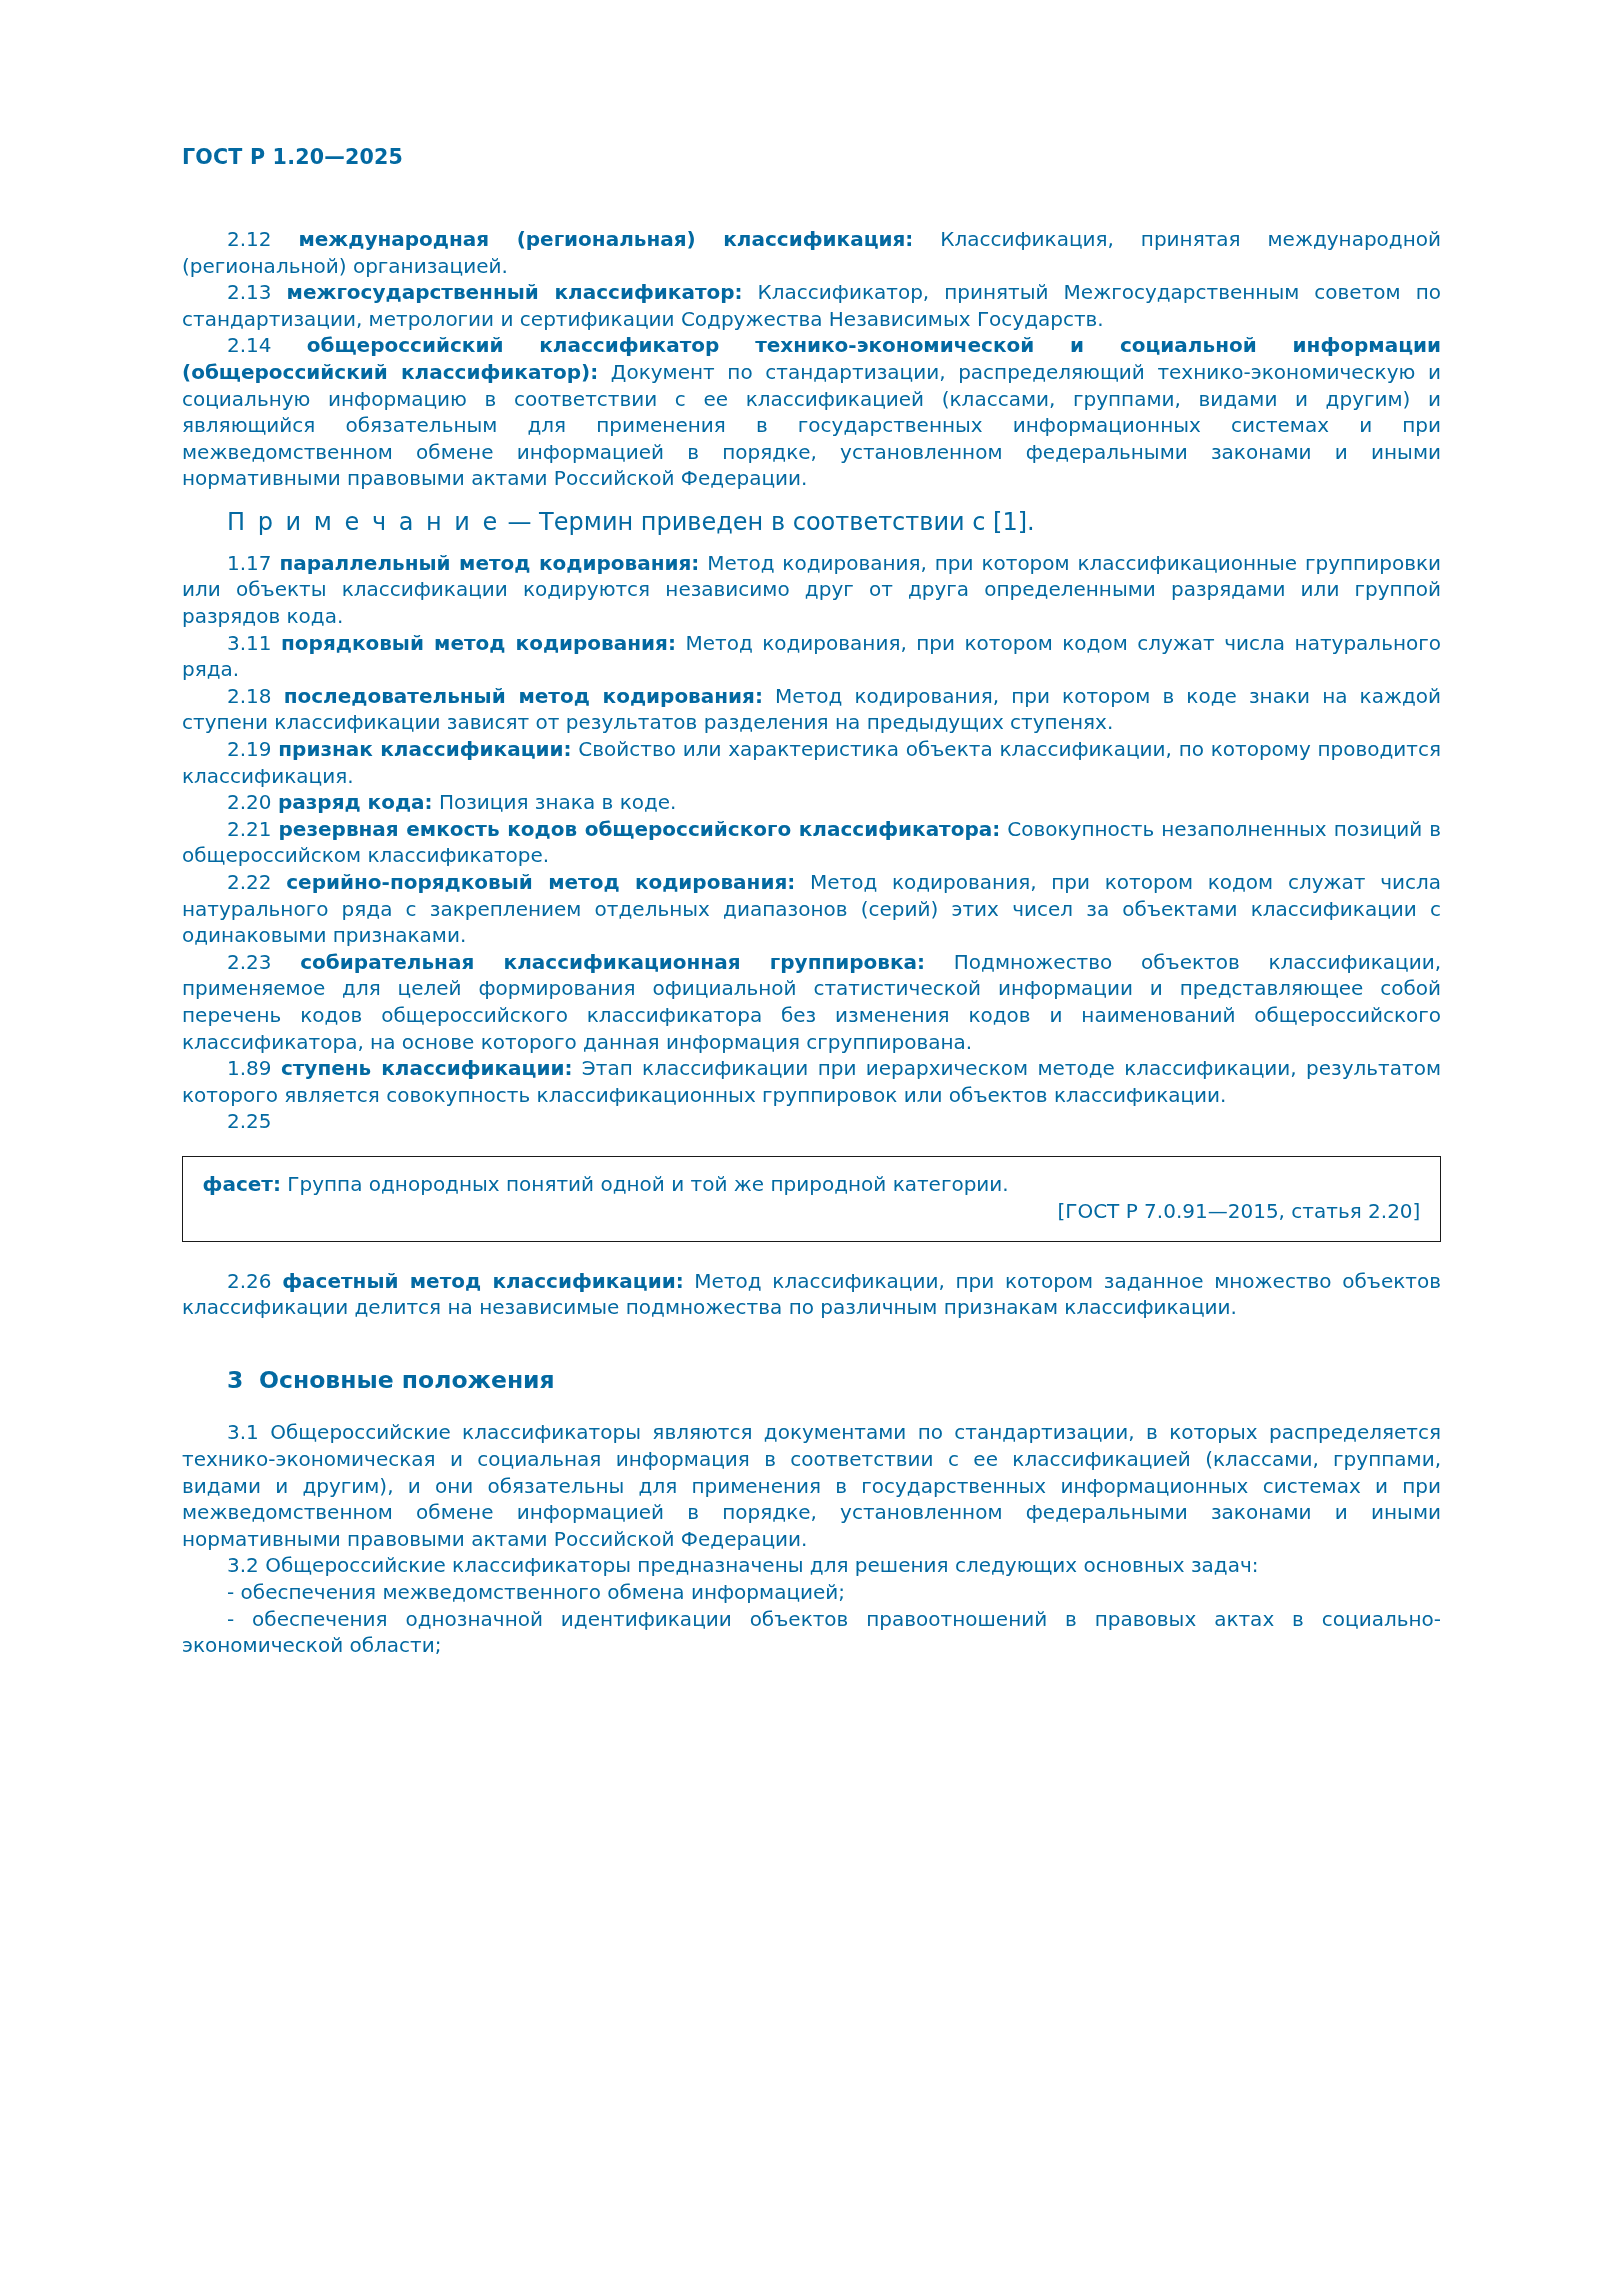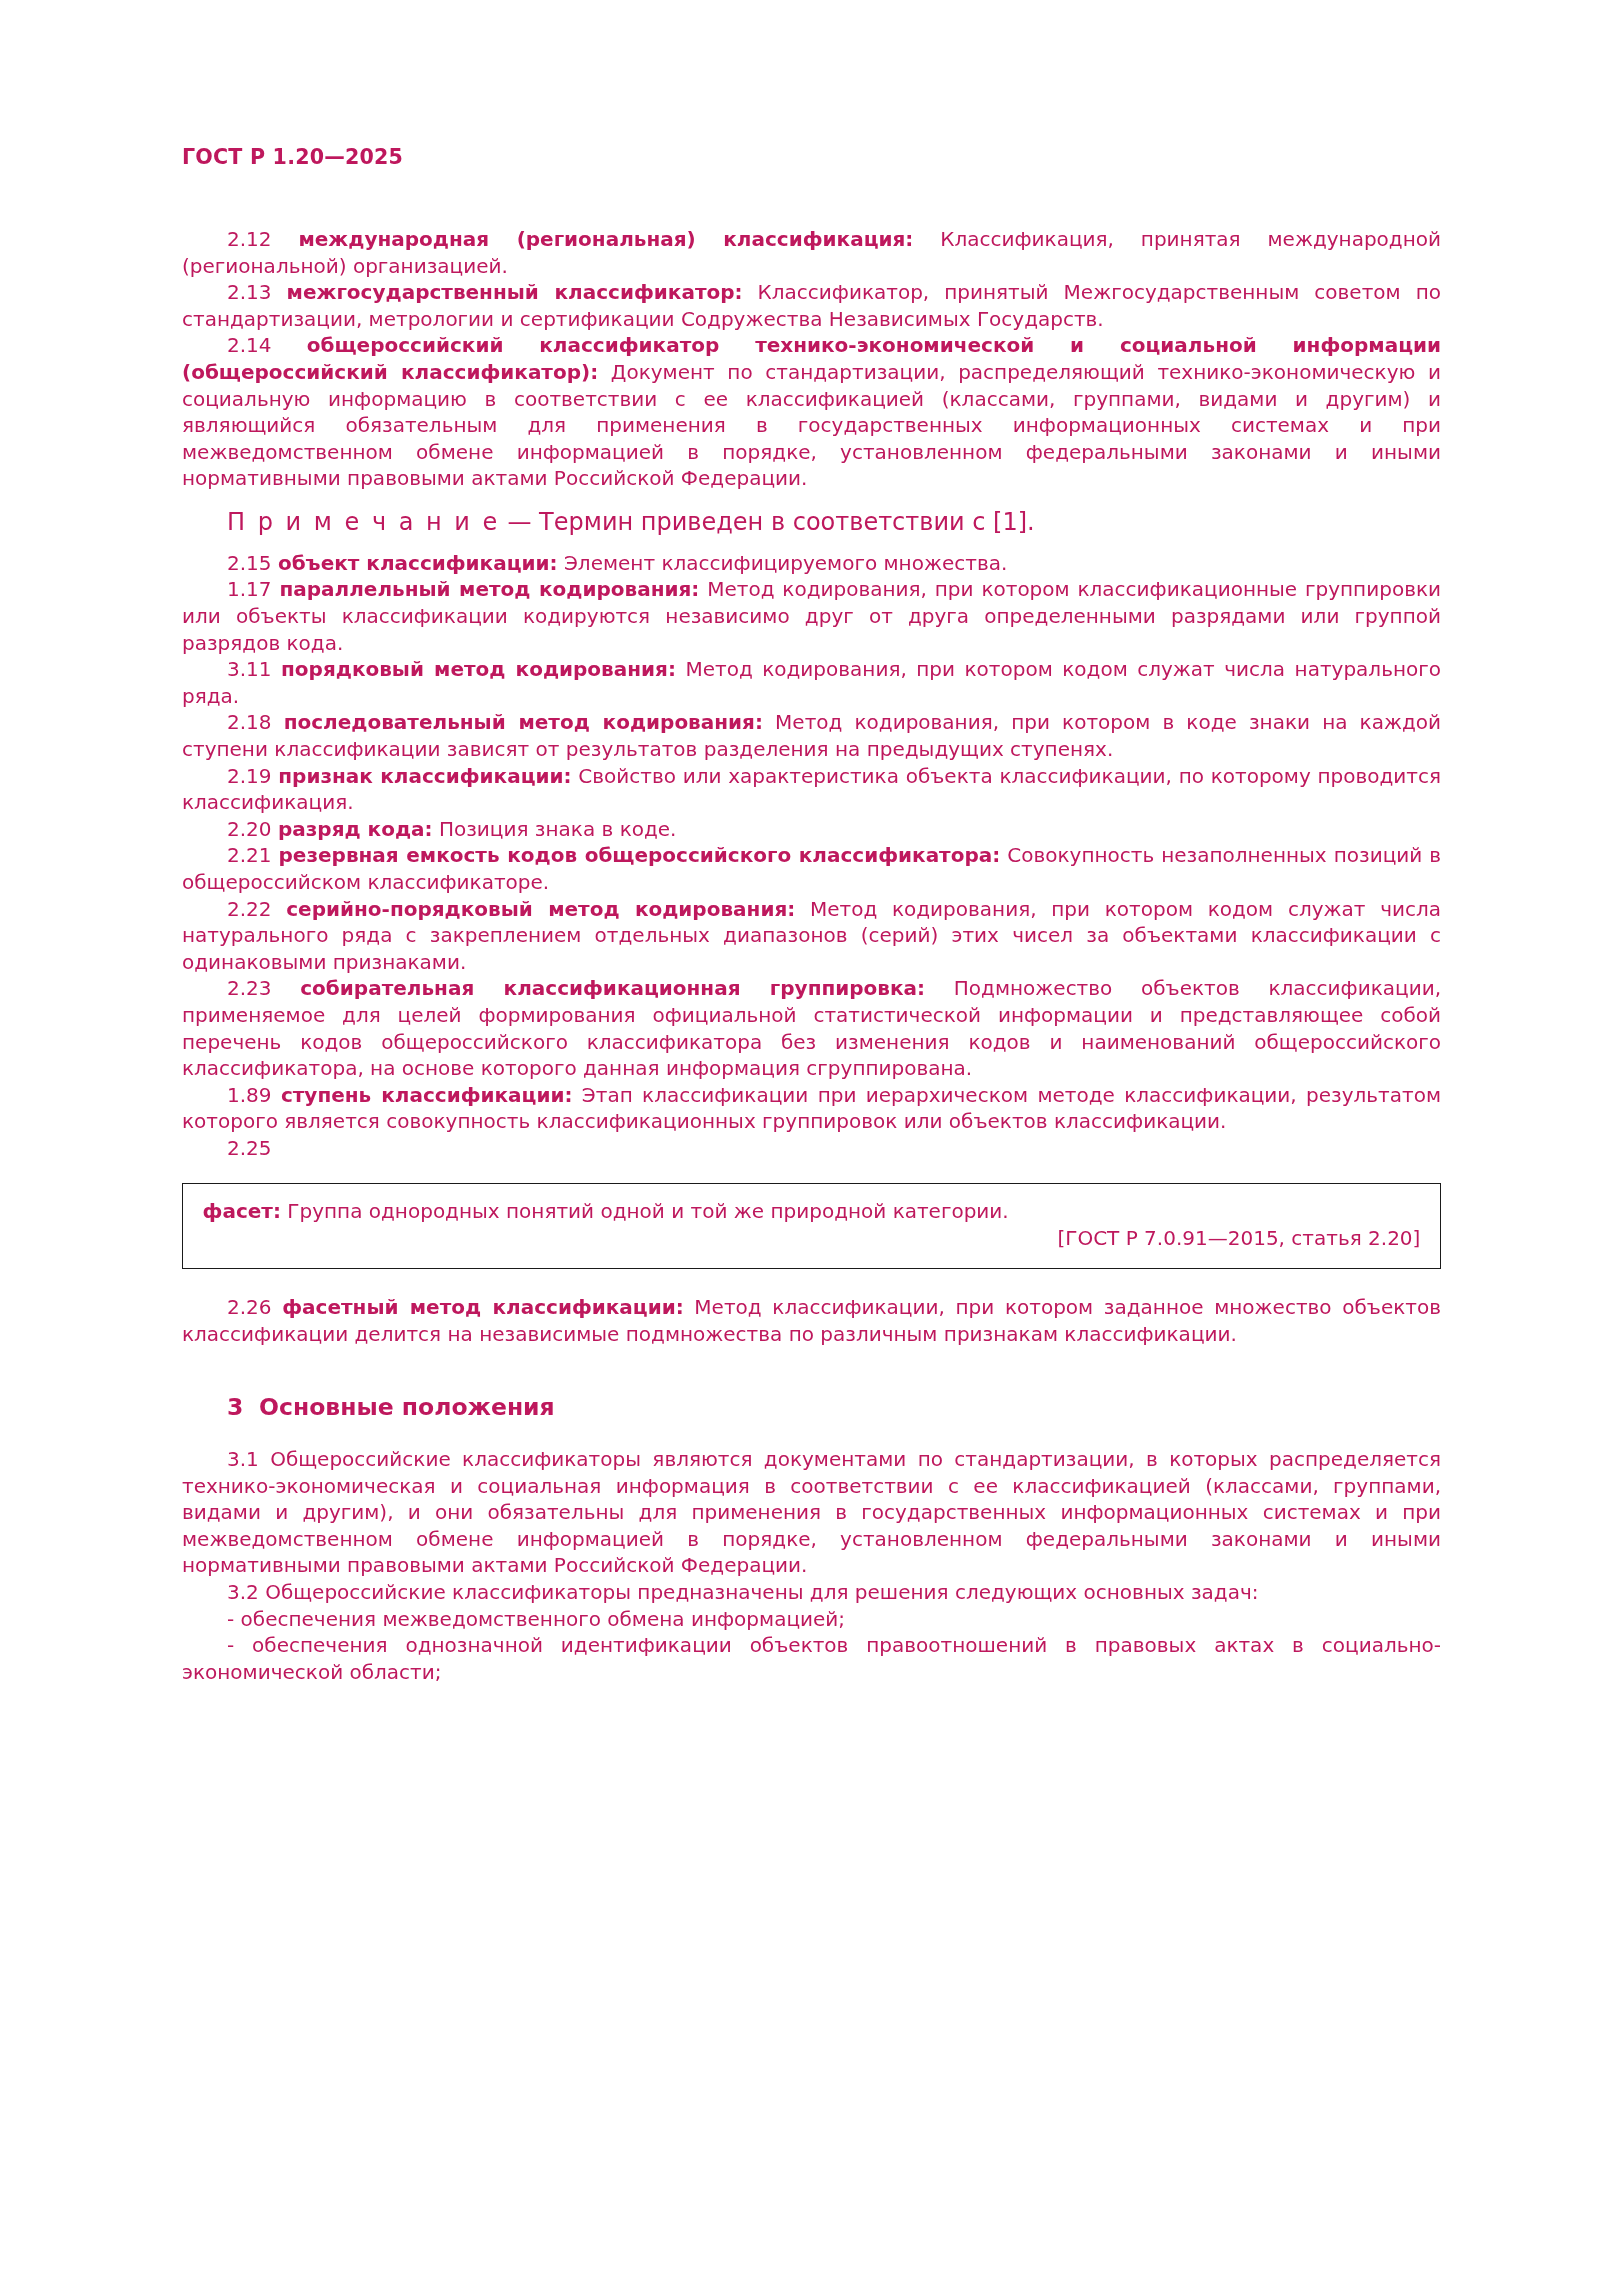--- a/index.html
+++ b/index.html
@@ -6,21 +6,21 @@
     margin: 0;
     padding: 0;
     background: #ffffff;
   }
   .page {
     position: relative;
     width: 1621px;
     height: 1712px;
     background: #ffffff;
     font-family: "DejaVu Sans", sans-serif;
-    color: #be185d;
+    color: #0369a1;
     box-sizing: border-box;
   }
   .content {
     position: absolute;
     left: 182px;
     top: 145px;
     width: 1259px;
   }
   .doc-header {
     font-size: 20.6px;
@@ -92,21 +92,20 @@
     <div class="doc-header">ГОСТ Р 1.20—2025</div>
 
     <p class="para"><span class="indent"></span><span>2.12</span> <span class="term">международная (региональная) классификация:</span><span> Классификация, принятая международной (региональной) организацией.</span></p>
 
     <p class="para"><span class="indent"></span><span>2.13</span> <span class="term">межгосударственный классификатор:</span><span> Классификатор, принятый Межгосударственным советом по стандартизации, метрологии и сертификации Содружества Независимых Государств.</span></p>
 
     <p class="para"><span class="indent"></span><span>2.14</span> <span class="term">общероссийский классификатор технико-экономической и социальной информации (общероссийский классификатор):</span><span> Документ по стандартизации, распределяющий технико-экономическую и социальную информацию в соответствии с ее классификацией (классами, группами, видами и другим) и являющийся обязательным для применения в государственных информационных системах и при межведомственном обмене информацией в порядке, установленном федеральными законами и иными нормативными правовыми актами Российской Федерации.</span></p>
 
     <p class="note"><span class="indent"></span><span class="sp">П р и м е ч а н и е</span><span> — Термин приведен в соответствии с [1].</span></p>
 
-    <p class="para"><span class="indent"></span><span>2.15</span> <span class="term">объект классификации:</span><span> Элемент классифицируемого множества.</span></p>
 
     <p class="para"><span class="indent"></span><span>1.17</span> <span class="term">параллельный метод кодирования:</span><span> Метод кодирования, при котором классификационные группировки или объекты классификации кодируются независимо друг от друга определенными разрядами или группой разрядов кода.</span></p>
 
     <p class="para"><span class="indent"></span><span>3.11</span> <span class="term">порядковый метод кодирования:</span><span> Метод кодирования, при котором кодом служат числа натурального ряда.</span></p>
 
     <p class="para"><span class="indent"></span><span>2.18</span> <span class="term">последовательный метод кодирования:</span><span> Метод кодирования, при котором в коде знаки на каждой ступени классификации зависят от результатов разделения на предыдущих ступенях.</span></p>
 
     <p class="para"><span class="indent"></span><span>2.19</span> <span class="term">признак классификации:</span><span> Свойство или характеристика объекта классификации, по которому проводится классификация.</span></p>
 
     <p class="para"><span class="indent"></span><span>2.20</span> <span class="term">разряд кода:</span><span> Позиция знака в коде.</span></p>

